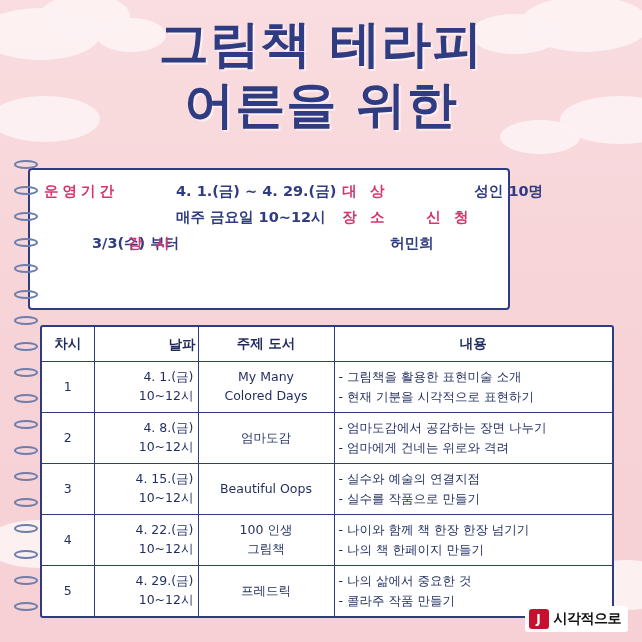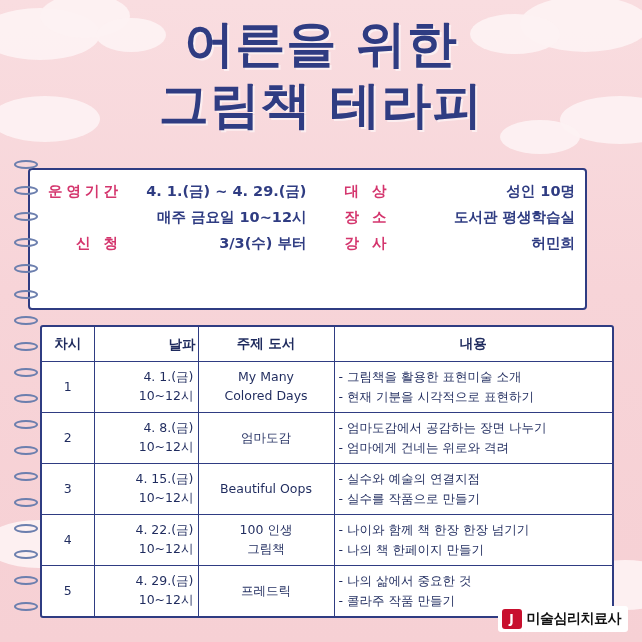--- a/index.html
+++ b/index.html
@@ -63,28 +63,27 @@
     border: 2px solid #6c7fae;
     border-radius: 50%;
     background: transparent;
   }
 
   
   .info-card {
     position: absolute;
     left: 28px;
     top: 168px;
-    width: 559px;
+    width: 482px;
     height: 142px;
     background: #ffffff;
     border: 2px solid #2f3c82;
     border-radius: 4px;
     z-index: 4;
     padding: 12px 10px 8px 14px;
-    text-align: right;
   }
   .info-grid {
     display: grid;
     grid-template-columns: 78px 1fr 78px 1fr;
     row-gap: 7px;
     column-gap: 6px;
     align-items: start;
   }
   .lbl {
     color: #d4356d;
@@ -93,20 +92,21 @@
     letter-spacing: 4px;
     white-space: nowrap;
     font-family: "DejaVu Sans", sans-serif;
   }
   .val {
     color: #2f3c82;
     font-weight: bold;
     font-size: 14.5px;
     font-family: "DejaVu Sans", sans-serif;
     white-space: nowrap;
+    margin-left: 48px;
   }
 
   
   .table-wrap {
     position: absolute;
     left: 40px;
     top: 325px;
     width: 574px;
     z-index: 4;
     background: #fff;
@@ -188,22 +188,22 @@
   <div class="cloud" style="left:520px; top:-4px; width:130px; height:56px;"></div>
   <div class="cloud" style="left:470px; top:14px; width:90px; height:40px;"></div>
   <div class="cloud" style="left:-10px; top:96px; width:110px; height:46px;"></div>
   <div class="cloud" style="left:560px; top:96px; width:120px; height:48px;"></div>
   <div class="cloud" style="left:500px; top:120px; width:80px; height:34px;"></div>
   <div class="cloud" style="left:-16px; top:520px; width:110px; height:48px;"></div>
   <div class="cloud" style="left:570px; top:560px; width:110px; height:50px;"></div>
 </div>
 
 <div class="title-wrap">
+  <div class="title-line">그림책 테라피</div>
   <div class="title-line">어른을 위한</div>
-  <div class="title-line">그림책 테라피</div>
 </div>
 
 <div class="spiral">
   <div class="ring" style="top:0px;"></div>
   <div class="ring" style="top:26px;"></div>
   <div class="ring" style="top:52px;"></div>
   <div class="ring" style="top:78px;"></div>
   <div class="ring" style="top:104px;"></div>
   <div class="ring" style="top:130px;"></div>
   <div class="ring" style="top:156px;"></div>
@@ -224,21 +224,20 @@
   <div class="info-grid">
 
     <div class="lbl">운영기간</div>
     <div class="val">4. 1.(금) ~ 4. 29.(금)</div>
     <div class="lbl">대     상</div>
     <div class="val">성인 10명</div>
 
     <div class="lbl"></div>
     <div class="val">매주 금요일 10~12시</div>
     <div class="lbl">장     소</div>
-    <div class="val">도서관 평생학습실</div>
 
     <div class="lbl">신     청</div>
     <div class="val">3/3(수) 부터</div>
     <div class="lbl">강     사</div>
     <div class="val">허민희</div>
 
     <div class="lbl"></div>
     <div class="lbl"></div>
 
   </div>
@@ -320,14 +319,14 @@
           <div>- 나의 삶에서 중요한 것</div>
           <div>- 콜라주 작품 만들기</div>
         </td>
       </tr>
     </tbody>
   </table>
 </div>
 
 <div class="logo">
   <div class="logo-mark">J</div>
-  <div class="logo-text">미술심리치료사</div>
+  <div class="logo-text">시각적으로</div>
 </div>
 
 </body></html>

